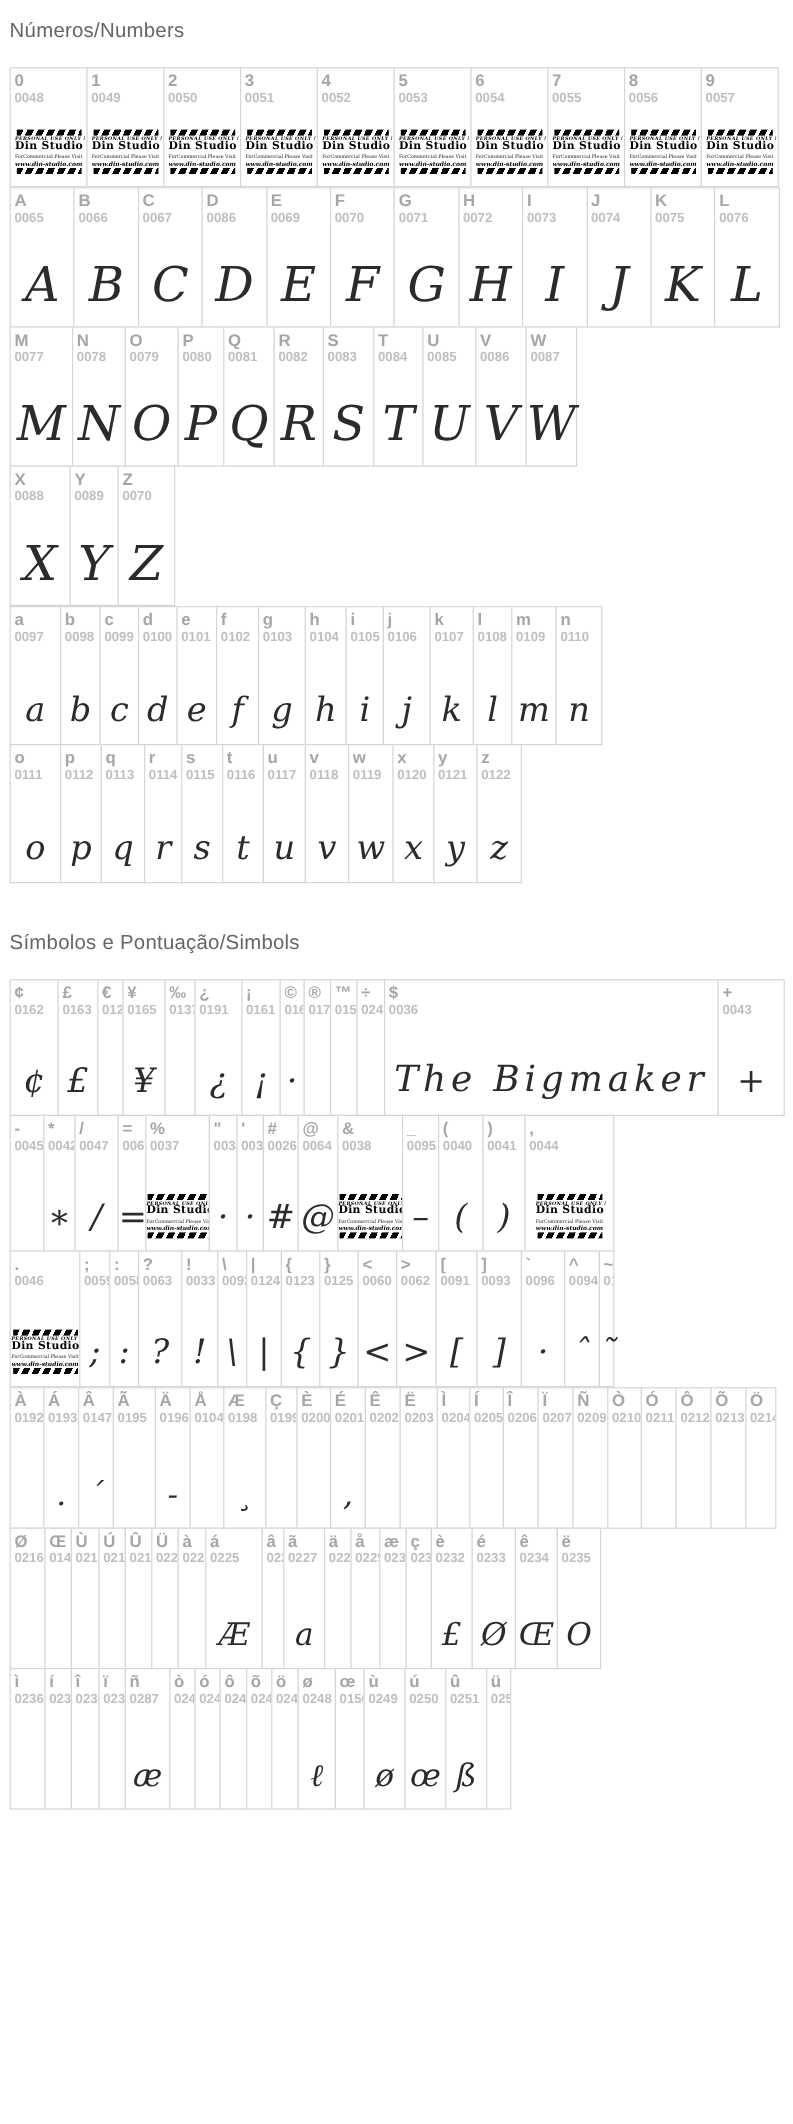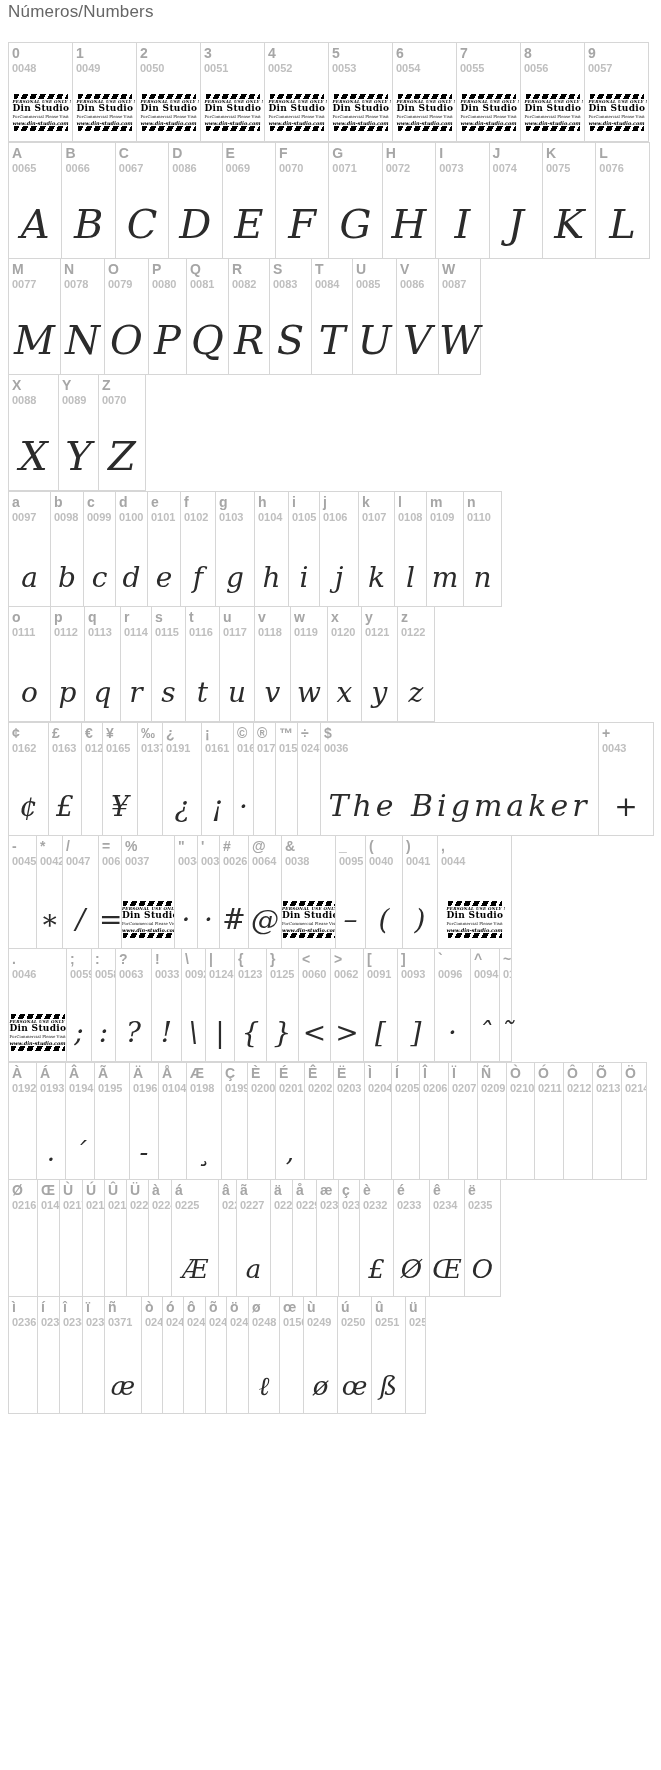--- a/index.html
+++ b/index.html
@@ -1,21 +1,21 @@
 <!DOCTYPE html>
 <html><head>
 <meta charset="utf-8">
 <style>
   html,body{margin:0;padding:0;background:#fff;}
   body{width:661px;min-height:1770px;box-sizing:border-box;padding:2px 0 30px 8px;
        font-family:"Liberation Sans",sans-serif;}
   .sec{margin:0;}
   .hd{font-family:"Liberation Sans",sans-serif;font-size:17px;font-weight:400;
       color:#666;margin:40px 0 20px 0;letter-spacing:.2px;}
-  .sec:first-child .hd{margin-top:0;}
+  .sec:first-child .hd{margin-top:14px;}
   .grid{display:block;}
   .row{display:flex;align-items:flex-start;}
   .row + .row{margin-top:-1px;}
   .cell{position:relative;box-sizing:border-box;border:1px solid #d6d6d6;background:#fff;
         overflow:visible;white-space:nowrap;flex:none;}
   .cell + .cell{margin-left:-1px;}
   .ch{font-size:14px;font-weight:bold;color:#a6a6a6;padding:2px 0 0 3px;line-height:1.15;
       overflow:hidden;}
   .code{font-size:11px;font-weight:bold;color:#bfbfbf;padding:1px 0 0 3px;line-height:1.1;
       overflow:hidden;}
@@ -460,20 +460,21 @@
           <div class="cell" style="width: 38px; height: 116px;">
             <div class="ch">z</div>
             <div class="code">0122</div>
             <div class="gl" style="font-size: 28px;">z</div>
           </div>
         </div>
       </div>
   </section>
 
   <section class="sec">
+    <h2 class="hd">Símbolos e Pontuação/Simbols</h2>
     <div class="grid">
         <div class="row">
           <div class="cell" style="width: 41px; height: 114px;">
             <div class="ch">¢</div>
             <div class="code">0162</div>
             <div class="gl" style="font-size: 28px;">¢</div>
           </div>
           <div class="cell" style="width: 34px; height: 114px;">
             <div class="ch">£</div>
             <div class="code">0163</div>
@@ -736,21 +737,21 @@
             <div class="code">0192</div>
             <div class="gl" style="font-size: 26px;"></div>
           </div>
           <div class="cell" style="width: 30px; height: 118px;">
             <div class="ch">Á</div>
             <div class="code">0193</div>
             <div class="gl" style="font-size: 26px;">.</div>
           </div>
           <div class="cell" style="width: 30px; height: 118px;">
             <div class="ch">Â</div>
-            <div class="code">0194</div>
+            <div class="code">0147</div>
             <div class="gl" style="font-size: 26px;">´</div>
           </div>
           <div class="cell" style="width: 36px; height: 118px;">
             <div class="ch">Ã</div>
             <div class="code">0195</div>
             <div class="gl" style="font-size: 26px;"></div>
           </div>
           <div class="cell" style="width: 30px; height: 118px;">
             <div class="ch">Ä</div>
             <div class="code">0196</div>
@@ -950,21 +951,21 @@
             <div class="code">0238</div>
             <div class="gl" style="font-size: 26px;"></div>
           </div>
           <div class="cell" style="width: 23px; height: 118px;">
             <div class="ch">ï</div>
             <div class="code">0239</div>
             <div class="gl" style="font-size: 26px;"></div>
           </div>
           <div class="cell" style="width: 38px; height: 118px;">
             <div class="ch">ñ</div>
-            <div class="code">0371</div>
+            <div class="code">0287</div>
             <div class="gl" style="font-size: 26px;">æ</div>
           </div>
           <div class="cell" style="width: 22px; height: 118px;">
             <div class="ch">ò</div>
             <div class="code">0242</div>
             <div class="gl" style="font-size: 26px;"></div>
           </div>
           <div class="cell" style="width: 22px; height: 118px;">
             <div class="ch">ó</div>
             <div class="code">0243</div>

